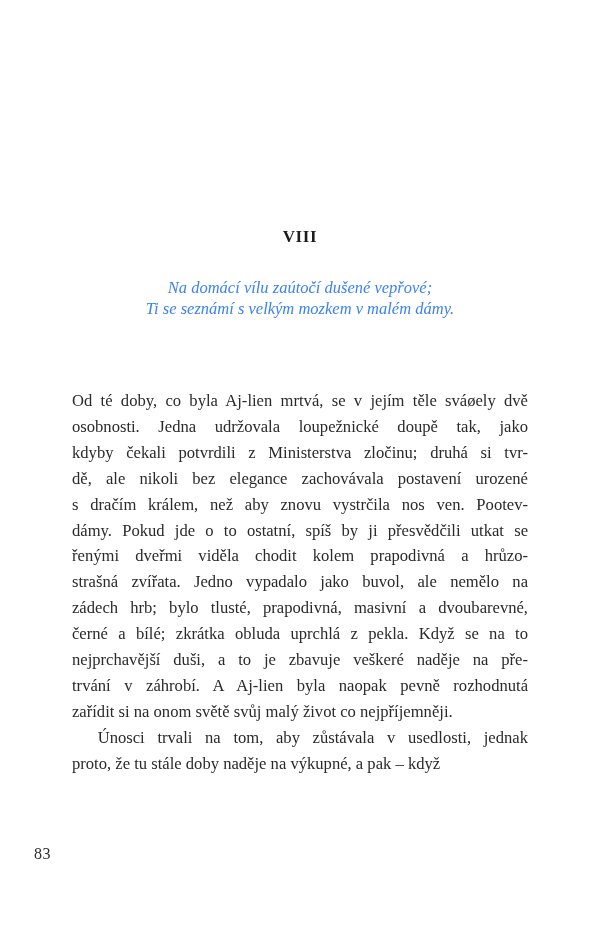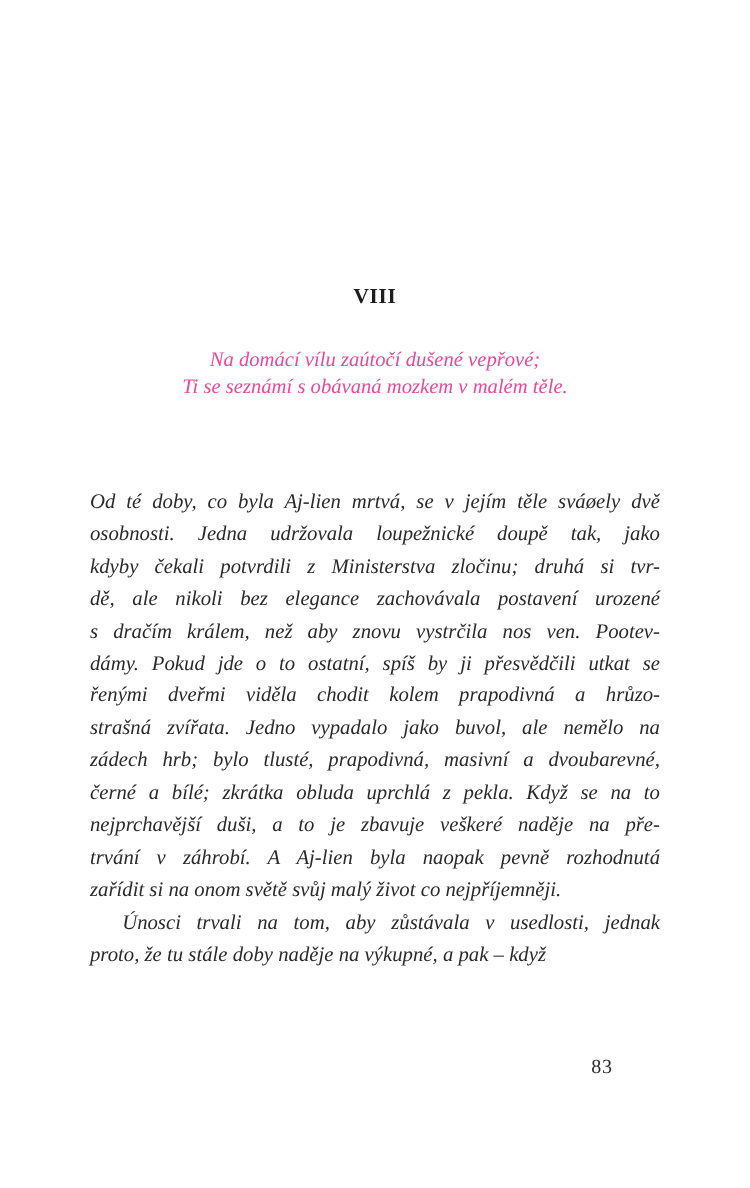--- a/index.html
+++ b/index.html
@@ -44,21 +44,21 @@
     line-height: 1.1;
     margin: 0;
   }
 
   .chapter-subtitle {
     margin: 0;
     padding-top: 30px;
     font-style: italic;
     font-size: 16.5px;
     line-height: 21px;
-    color: #ec4899;
+    color: #3b82f6;
   }
 
   .chapter-subtitle .sub-line {
     display: block;
     white-space: nowrap;
   }
 
   
   .body-text {
     position: absolute;
@@ -85,46 +85,45 @@
   }
   .line.last {
     text-align-last: left;
   }
   .line.indent-first {
     text-indent: 1.55em;
   }
   
   .line {
     white-space: normal;
-    font-style: italic;
   }
 
   
   .folio {
     position: absolute;
     left: 0;
     right: 0;
     top: 845px;
-    text-align: right;
+    text-align: left;
     font-size: 16px;
     color: #2e2e2e;
     letter-spacing: 0.5px;
     padding-left: 34px;
   }
 </style>
 </head>
 <body>
 
 <div class="page">
 
   <div class="chapter-head">
     <div class="chapter-number">VIII</div>
     <div class="chapter-subtitle">
       <span class="sub-line">Na domácí vílu zaútočí dušené vepřové;</span>
-      <span class="sub-line">Ti se seznámí s obávaná mozkem v malém těle.</span>
+      <span class="sub-line">Ti se seznámí s velkým mozkem v malém dámy.</span>
     </div>
   </div>
 
   <div class="body-text" id="body-text">
       <p>
         <span class="line">Od té doby, co byla Aj-lien mrtvá, se v jejím těle sváøely dvě</span>
         <span class="line">osobnosti. Jedna udržovala loupežnické doupě tak, jako</span>
         <span class="line">kdyby čekali potvrdili z Ministerstva zločinu; druhá si tvr-</span>
         <span class="line">dě, ale nikoli bez elegance zachovávala postavení urozené</span>
         <span class="line">s dračím králem, než aby znovu vystrčila nos ven. Pootev-</span>

